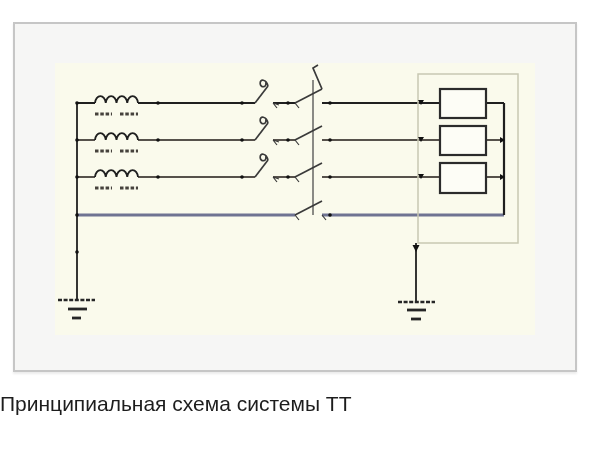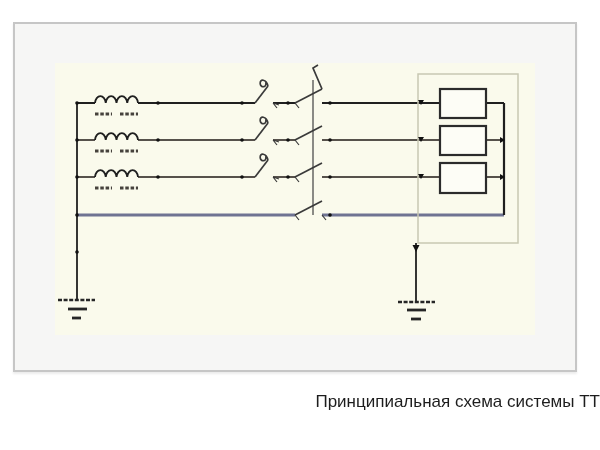--- a/index.html
+++ b/index.html
@@ -29,22 +29,22 @@
     top: 39px;
     width: 480px;
     height: 272px;
     background: var(--canvas-bg, #fafaec);
   }
   .caption {
     position: absolute;
     left: 0;
     top: 392px;
     width: 600px;
-    text-align: right;
-    font-size: 17px;
+    text-align: left;
+    font-size: 21px;
     letter-spacing: 0px;
     color: var(--caption-color, #1d1d1d);
   }
   
   .wl1  { stroke: var(--wire, #1f1f1f); stroke-width: 2.2; fill: none; }
   .wl2  { stroke: var(--wire-secondary, #56514b); stroke-width: 2; fill: none; }
   .coil { stroke: var(--wire, #1f1f1f); stroke-width: 1.8; fill: none; }
   .core { stroke: #46423c; stroke-width: 3; fill: none; stroke-dasharray: 3.5 1.8; }
   .wn   { stroke: var(--neutral-wire, #6f7392); stroke-width: 3; fill: none; }
   .sw   { stroke: #3a3a3a; stroke-width: 1.7; fill: none; }

